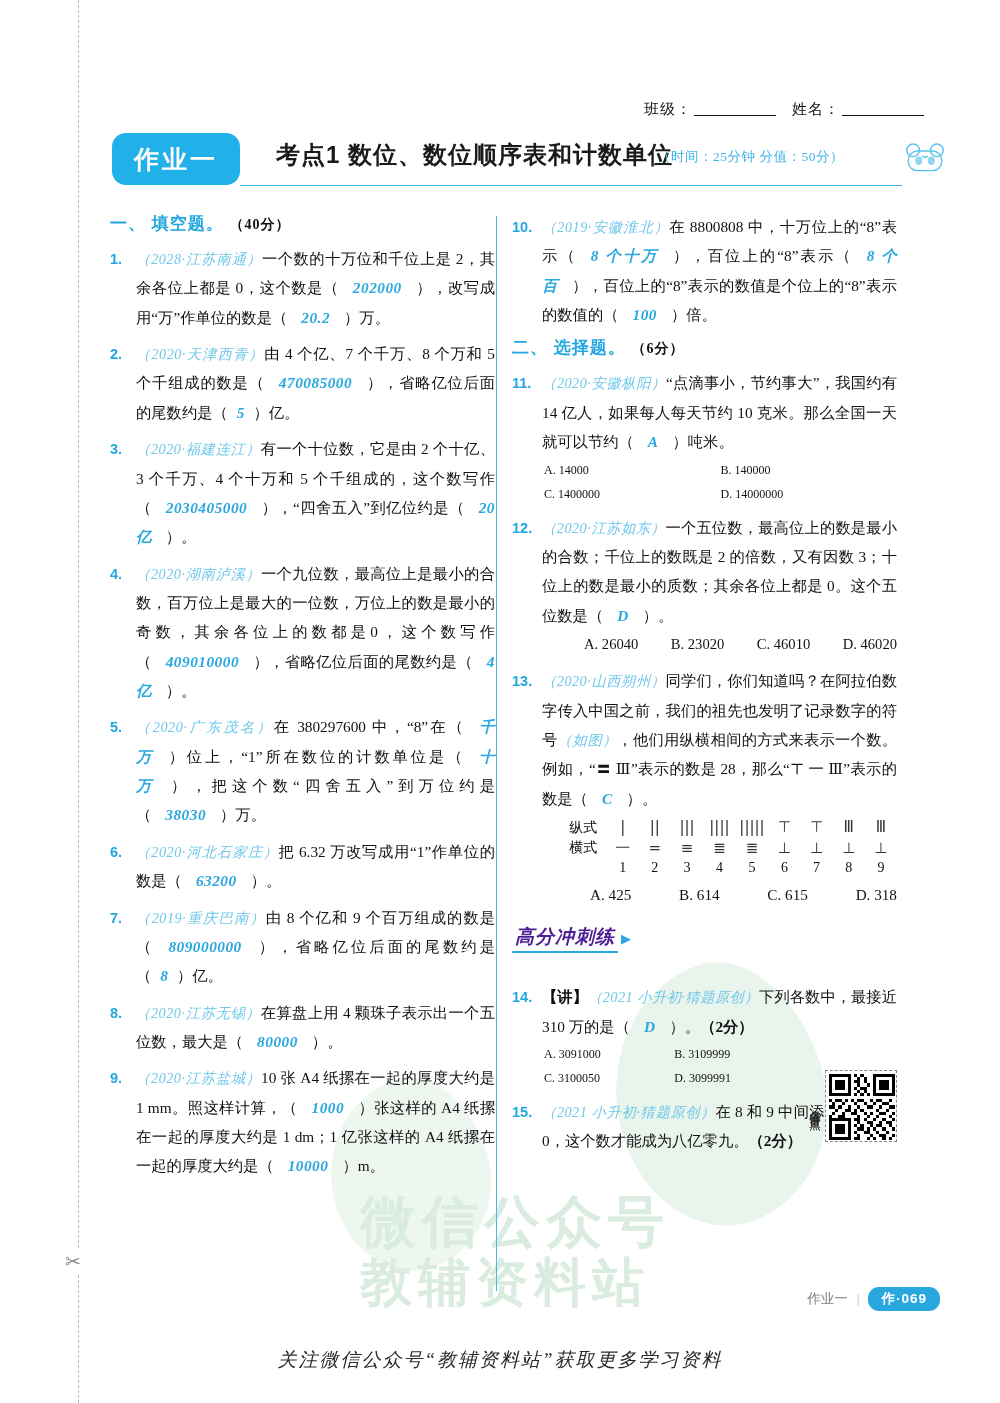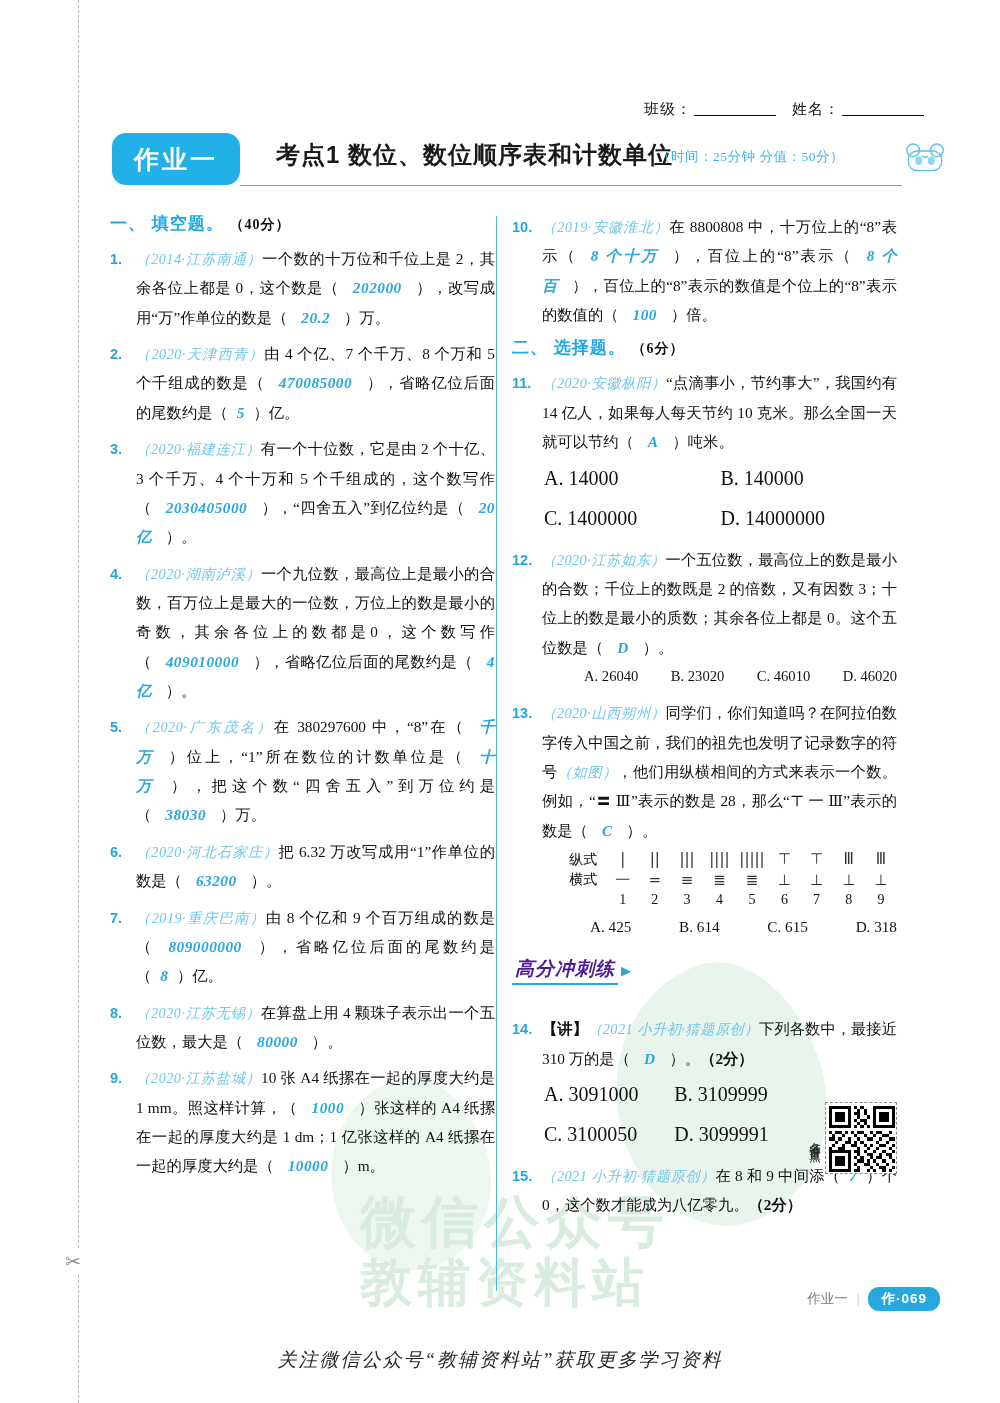--- a/index.html
+++ b/index.html
@@ -61,21 +61,21 @@
   .qn { flex:0 0 26px; font-family:"Liberation Sans",sans-serif; font-weight:bold;
         font-size:14.5px; color:#22a7e0; padding-top:2px; }
   .qn.wide { flex:0 0 30px; }
   .qbody { flex:1; font-size:15.3px; color:#111; text-align:justify;
            text-justify:inter-ideograph; }
   .src { color:#6fc7ea; font-style:italic; font-size:14.2px; letter-spacing:.5px; }
   .ans { color:#29a8e0; font-style:italic; font-weight:bold; padding:0 14px; letter-spacing:.5px; }
   .ansn { color:#29a8e0; font-style:italic; font-weight:bold; padding:0 9px; }
 
   
-  .opts2 { display:grid; grid-template-columns:1fr 1fr; font-size:20px; margin-top:1px;
+  .opts2 { display:grid; grid-template-columns:1fr 1fr; font-size:12px; margin-top:1px;
            line-height:2.0; padding-left:2px; }
   .opts4 { display:flex; justify-content:space-between; font-size:15.2px; line-height:2.0;
            padding-left:2px;margin-left:40px; }
   .opts4.sp { font-size:14.6px; }
 
   
   .rods { margin:4px 0 2px 18px; font-size:13px; }
   .rods table { border-collapse:collapse; }
   .rods td { text-align:center; padding:1px 0; width:33px; font-size:15px; color:#333;
              font-family:"DejaVu Sans",sans-serif; line-height:1.25; }
@@ -146,21 +146,21 @@
 
     <div class="sect">
       <span>一、</span>
       <span>填空题。</span>
       <span class="pts">（40分）</span>
     </div>
 
     <div class="q">
       <div class="qn">1.</div>
       <div class="qbody">
-        <span class="src">（2014·江苏南通）</span><span>一个数的十万位和千位上是 2，其余各位上都是 0，这个数是（</span><span class="ans">202000</span><span>），改写成用“万”作单位的数是（</span><span class="ans">20.2</span><span>）万。</span>
+        <span class="src">（2028·江苏南通）</span><span>一个数的十万位和千位上是 2，其余各位上都是 0，这个数是（</span><span class="ans">202000</span><span>），改写成用“万”作单位的数是（</span><span class="ans">20.2</span><span>）万。</span>
       </div>
     </div>
 
     <div class="q">
       <div class="qn">2.</div>
       <div class="qbody">
         <span class="src">（2020·天津西青）</span><span>由 4 个亿、7 个千万、8 个万和 5 个千组成的数是（</span><span class="ans">470085000</span><span>），省略亿位后面的尾数约是（</span><span class="ansn">5</span><span>）亿。</span>
       </div>
     </div>
 

